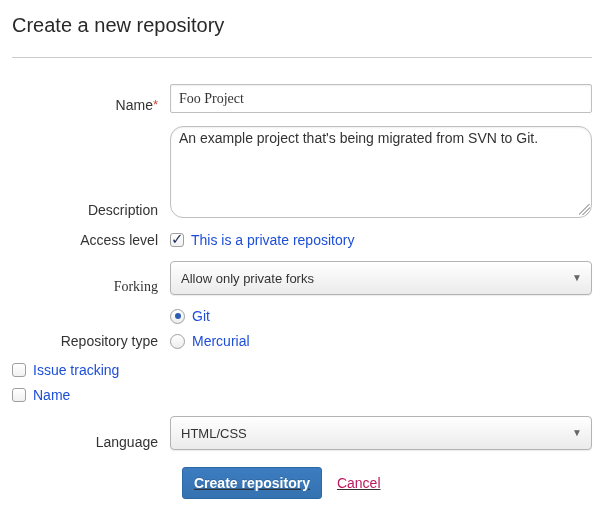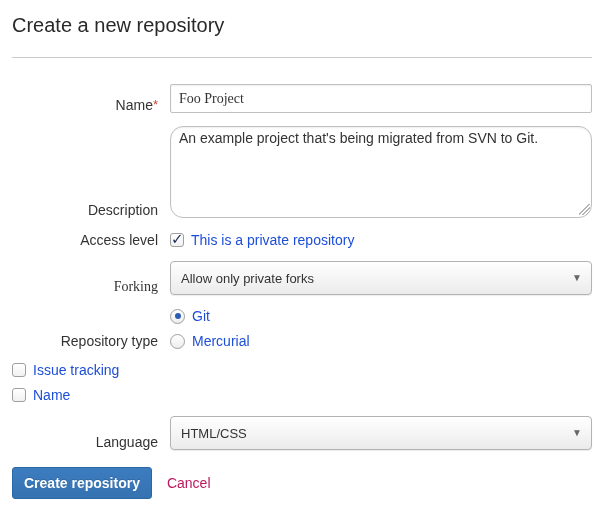--- a/index.html
+++ b/index.html
@@ -142,23 +142,25 @@
   }
   .select .chevron {
     color: #666;
     font-size: 10px;
     line-height: 1;
     margin-left: 8px;
   }
 
   
   .actions {
+    margin-left: 170px;
     margin-top: 17px;
     display: flex;
     align-items: center;
+    text-decoration: underline;
   }
   .btn-primary {
     background: linear-gradient(#3c7cc0, #3572b0);
     border: 1px solid #2a67a5;
     border-radius: 3px;
     color: #ffffff;
     font-family: "Liberation Sans", "DejaVu Sans", sans-serif;
     font-weight: bold;
     font-size: 14px;
     padding: 7px 11px;

